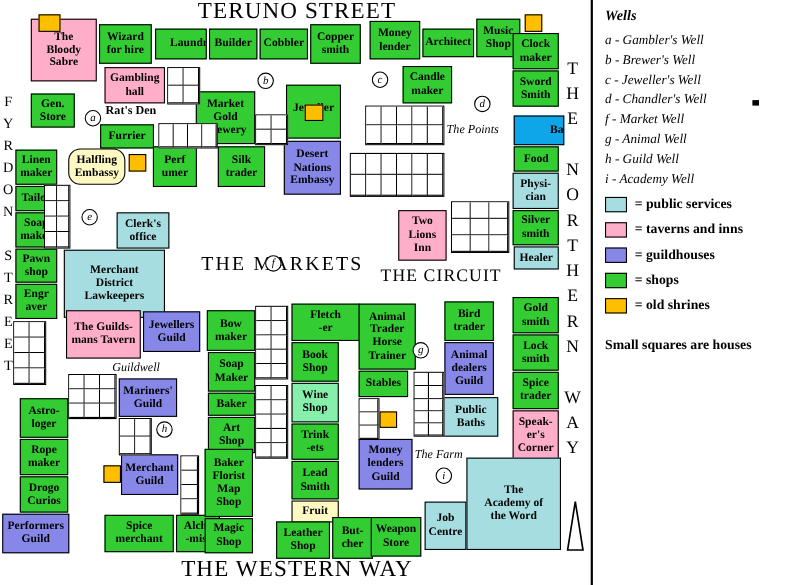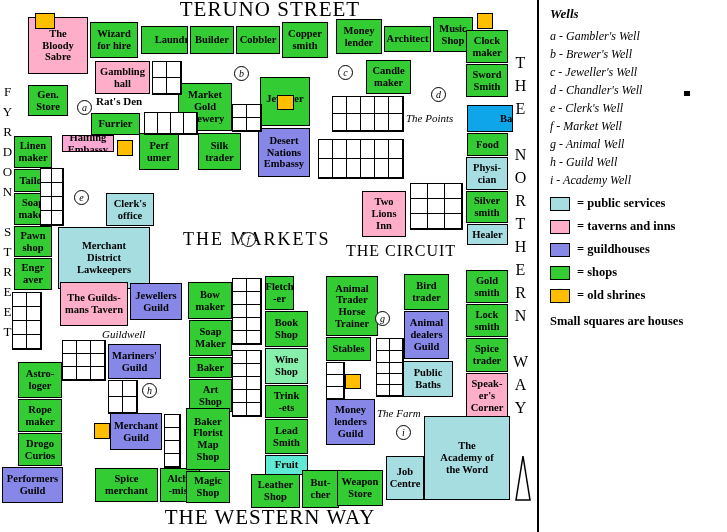--- a/index.html
+++ b/index.html
@@ -48,21 +48,21 @@
   .legend {
     position: absolute; left: 537px; top: 0; width: 190px; height: 532px;
     background: #fff; border-left: 2px solid #000; padding: 6px 4px 0 11px;
   }
   .wells-title { font-style: italic; font-weight: bold; font-size: 13px; margin-bottom: 5px; }
   .well-line { font-style: italic; font-size: 12px; line-height: 18px; white-space: nowrap; }
   .clr-section { margin-top: 3px; }
   .clr-row { display: flex; align-items: center; gap: 7px; height: 23px; }
   .swatch { width: 20px; height: 14px; border: 1px solid #000; display: inline-block; flex: 0 0 auto; }
   .clr-label { font-weight: bold; font-size: 12.5px; white-space: nowrap; }
-  .houses-note { font-weight: bold; font-size: 12.5px; margin-top: 7px; white-space: nowrap; }
+  .houses-note { font-weight: bold; font-size: 12.5px; margin-top: 17px; white-space: nowrap; }
   .mark { position: absolute; left: 684px; top: 91px; width: 6px; height: 5px; background: #000; }
 </style>
 </head>
 <body>
 
 <div class="map">
   <div class="street teruno">TERUNO STREET</div>
   <div class="street western">THE WESTERN WAY</div>
   <div class="street markets">THE MARKETS</div>
   <div class="street circuit">THE CIRCUIT</div>
@@ -101,21 +101,21 @@
 hall</div>
     <div class="bld" style="left: 28px; top: 85px; width: 40px; height: 31px; background: rgb(51, 204, 51);">Gen.
 Store</div>
     <div class="bld" style="left: 178px; top: 83px; width: 54px; height: 48px; background: rgb(51, 204, 51);">Market
 Gold
 Brewery</div>
     <div class="bld top" style="left: 260px; top: 77px; width: 50px; height: 49px; background: rgb(51, 204, 51);">Jeweller</div>
     <div class="bld" style="left: 366px; top: 60px; width: 45px; height: 34px; background: rgb(51, 204, 51);">Candle
 maker</div>
     <div class="bld" style="left: 91px; top: 113px; width: 49px; height: 22px; background: rgb(51, 204, 51);">Furrier</div>
-    <div class="bld" style="left: 62px; top: 135px; width: 52px; height: 17px; background: #f9a8d4;">Halfling
+    <div class="bld" style="left: 62px; top: 135px; width: 52px; height: 33px; background: #fef9c3; border-radius: 11px;">Halfling
 Embassy</div>
     <div class="bld" style="left: 139px; top: 133px; width: 40px; height: 37px; background: rgb(51, 204, 51);">Perf
 umer</div>
     <div class="bld" style="left: 198px; top: 133px; width: 43px; height: 37px; background: rgb(51, 204, 51);">Silk
 trader</div>
     <div class="bld" style="left: 258px; top: 128px; width: 52px; height: 49px; background: rgb(135, 135, 232);">Desert
 Nations
 Embassy</div>
     <div class="bld" style="left: 14px; top: 136px; width: 38px; height: 32px; background: rgb(51, 204, 51);">Linen
 maker</div>
@@ -169,31 +169,31 @@
     <div class="bld" style="left: 95px; top: 468px; width: 63px; height: 34px; background: rgb(51, 204, 51);">Spice
 merchant</div>
     <div class="bld" style="left: 160px; top: 468px; width: 40px; height: 34px; background: rgb(51, 204, 51);">Alche
 -mist</div>
     <div class="bld" style="left: 186px; top: 408px; width: 44px; height: 62px; background: rgb(51, 204, 51);">Baker
 Florist
 Map
 Shop</div>
     <div class="bld" style="left: 186px; top: 471px; width: 44px; height: 32px; background: rgb(51, 204, 51);">Magic
 Shop</div>
-    <div class="bld" style="left: 265px; top: 276px; width: 29px; height: 34px; background: rgb(51, 204, 51);">Fletch
+    <div class="bld" style="left: 265px; top: 276px; width: 62px; height: 34px; background: rgb(51, 204, 51);">Fletch
 -er</div>
     <div class="bld" style="left: 265px; top: 311px; width: 43px; height: 36px; background: rgb(51, 204, 51);">Book
 Shop</div>
     <div class="bld" style="left: 265px; top: 348px; width: 43px; height: 36px; background: #86efac;">Wine
 Shop</div>
     <div class="bld" style="left: 265px; top: 385px; width: 43px; height: 33px; background: rgb(51, 204, 51);">Trink
 -ets</div>
     <div class="bld" style="left: 265px; top: 419px; width: 43px; height: 35px; background: rgb(51, 204, 51);">Lead
 Smith</div>
-    <div class="bld" style="left: 265px; top: 455px; width: 43px; height: 20px; background: #5eead4;">Fruit</div>
+    <div class="bld" style="left: 265px; top: 455px; width: 43px; height: 20px; background: #fef9c3;">Fruit</div>
     <div class="bld" style="left: 251px; top: 474px; width: 49px; height: 34px; background: rgb(51, 204, 51);">Leather
 Shop</div>
     <div class="bld" style="left: 302px; top: 470px; width: 37px; height: 38px; background: rgb(51, 204, 51);">But-
 cher</div>
     <div class="bld" style="left: 337px; top: 470px; width: 46px; height: 36px; background: rgb(51, 204, 51);">Weapon
 Store</div>
     <div class="bld" style="left: 386px; top: 456px; width: 38px; height: 44px; background: rgb(165, 221, 224);">Job
 Centre</div>
     <div class="bld" style="left: 326px; top: 276px; width: 52px; height: 60px; background: rgb(51, 204, 51);">Animal
 Trader
@@ -375,21 +375,20 @@
     <div class="lbl italic" style="left: 377px; top: 407px;">The Farm</div>
   </div>
 
 <aside class="legend">
   <div class="wells-title">Wells</div>
   <div>
       <div class="well-line">a - Gambler's Well</div>
       <div class="well-line">b - Brewer's Well</div>
       <div class="well-line">c - Jeweller's Well</div>
       <div class="well-line">d - Chandler's Well</div>
-      <div class="well-line">e - Clerk's Well</div>
       <div class="well-line">f - Market Well</div>
       <div class="well-line">g - Animal Well</div>
       <div class="well-line">h - Guild Well</div>
       <div class="well-line">i - Academy Well</div>
     </div>
   <div class="clr-section">
       <div class="clr-row">
         <div class="swatch" style="background: rgb(165, 221, 224);"></div>
         <div class="clr-label">= public services</div>
       </div>

